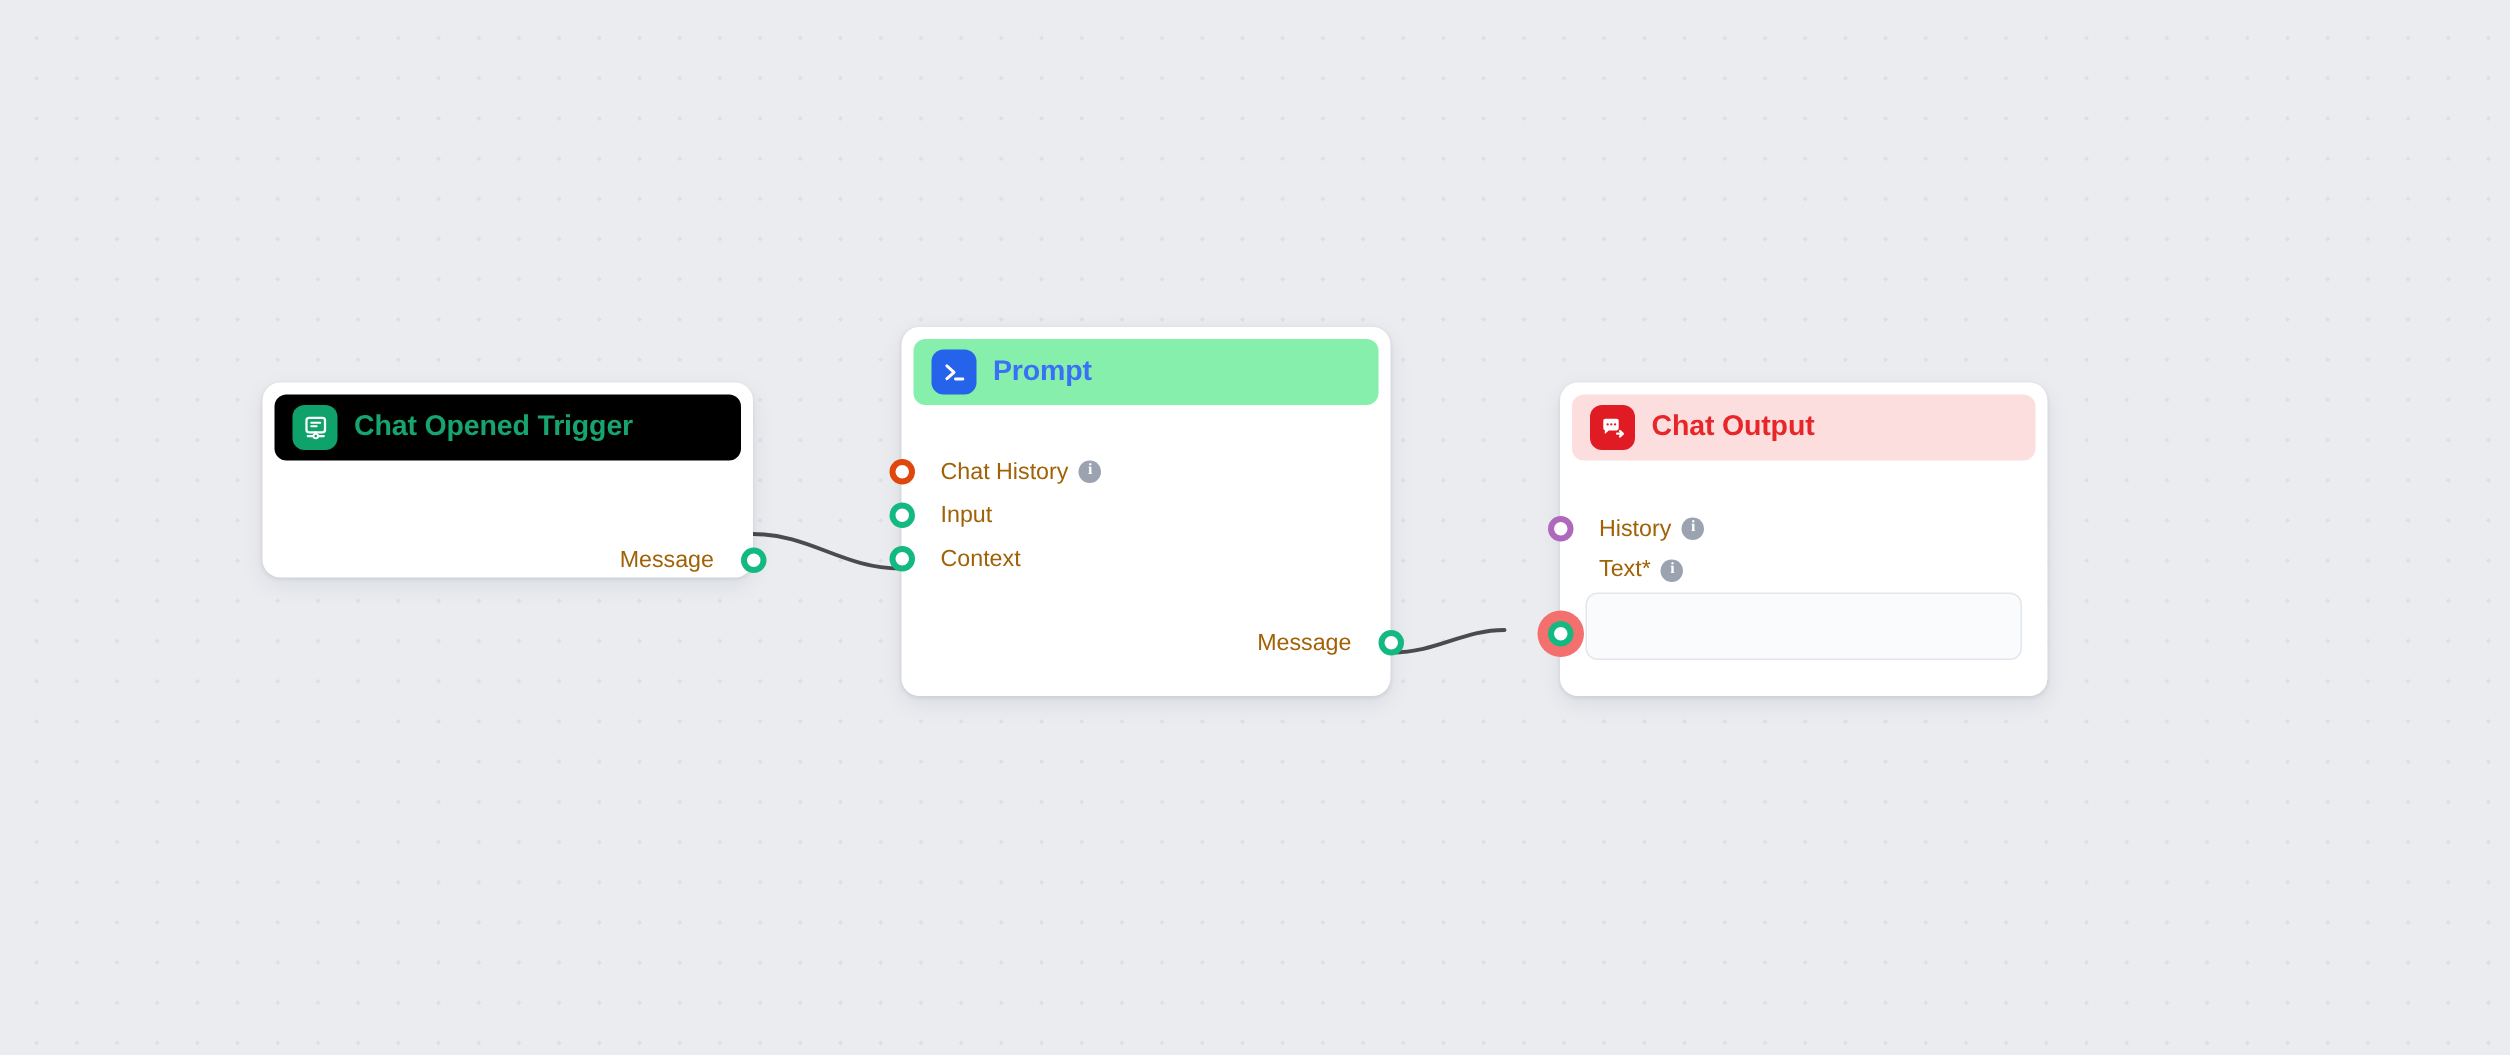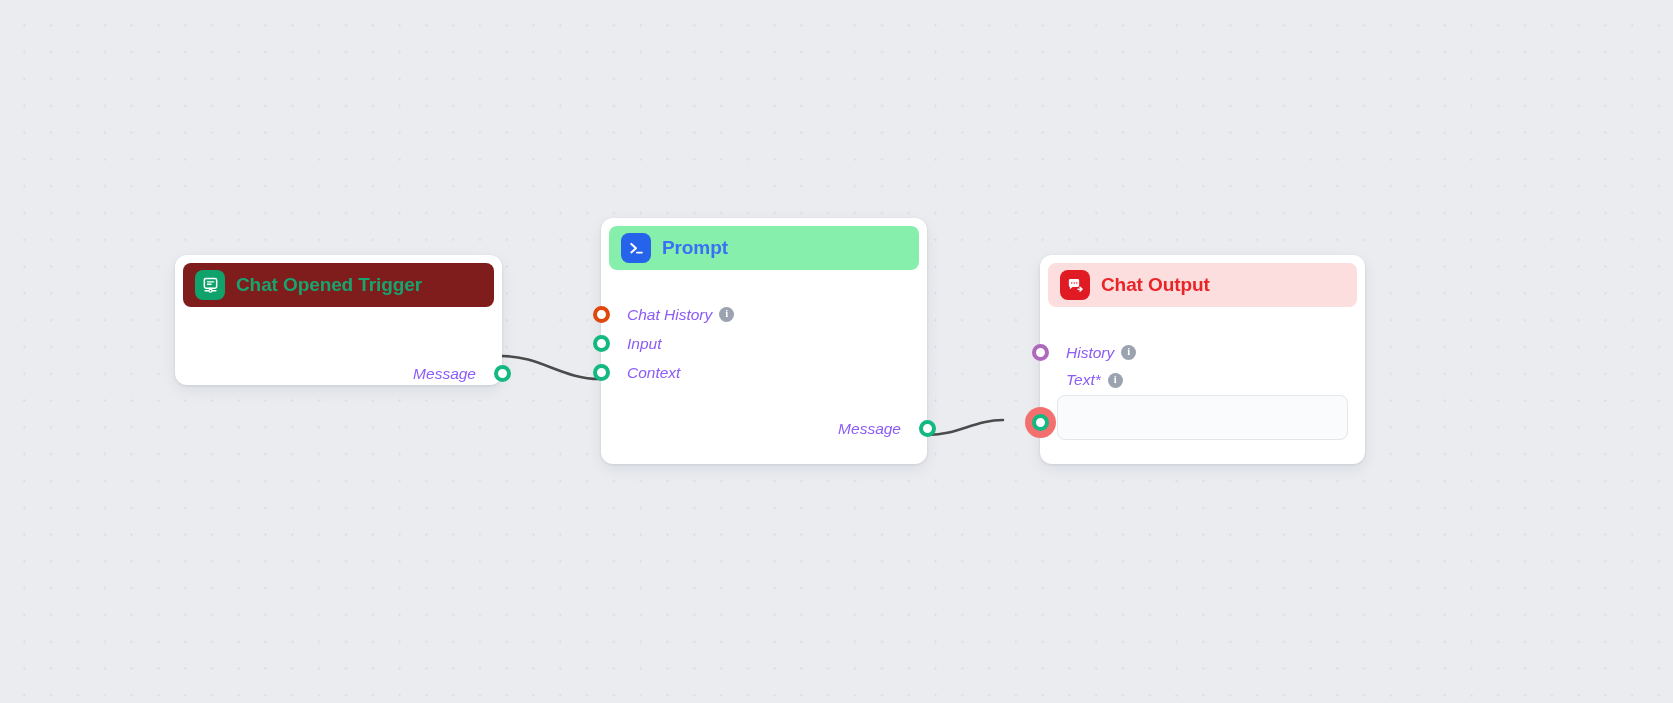--- a/index.html
+++ b/index.html
@@ -86,23 +86,22 @@
     position: relative;
     display: flex;
     align-items: center;
     height: 29px;
     padding-left: 26px;
     box-sizing: border-box;
   }
 
   .port-label {
     font-size: 15.5px;
-    color: #8b5cf6;
+    color: #a16207;
     white-space: nowrap;
-    font-style: italic;
   }
 
   .out-row {
     position: relative;
     display: flex;
     align-items: center;
     justify-content: flex-end;
     height: 29px;
     padding-right: 26px;
     box-sizing: border-box;
@@ -192,21 +191,21 @@
   }
   #node-prompt {
     left: 601px;  top: 218px;
     width: 326px; height: 246px;
   }
   #node-chat-output {
     left: 1040px; top: 255px;
     width: 325px; height: 209px;
   }
 
-  .hdr-green  { background: #7f1d1d; }
+  .hdr-green  { background: #000000; }
   .ttl-green  { color: #16a46f; }
   .ico-green  { background: #0fa36b; }
 
   .hdr-blue   { background: #86efac; }
   .ttl-blue   { color: #3a6ff7; }
   .ico-blue   { background: #2563eb; }
 
   .hdr-red    { background: #fbdedd; }
   .ttl-red    { color: #e8262a; }
   .ico-red    { background: #e01b24; }

